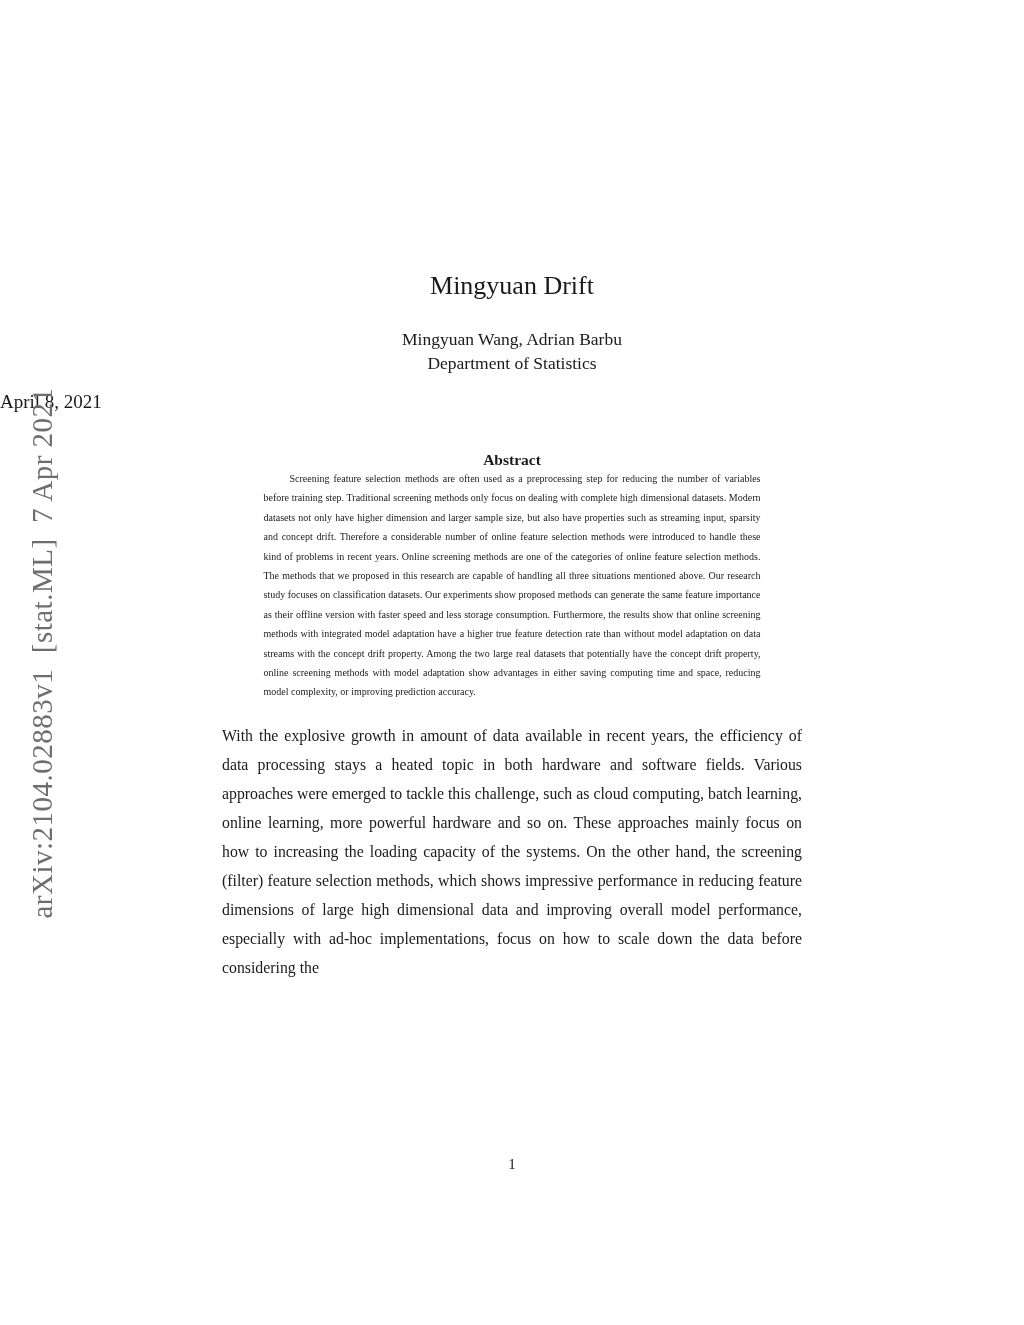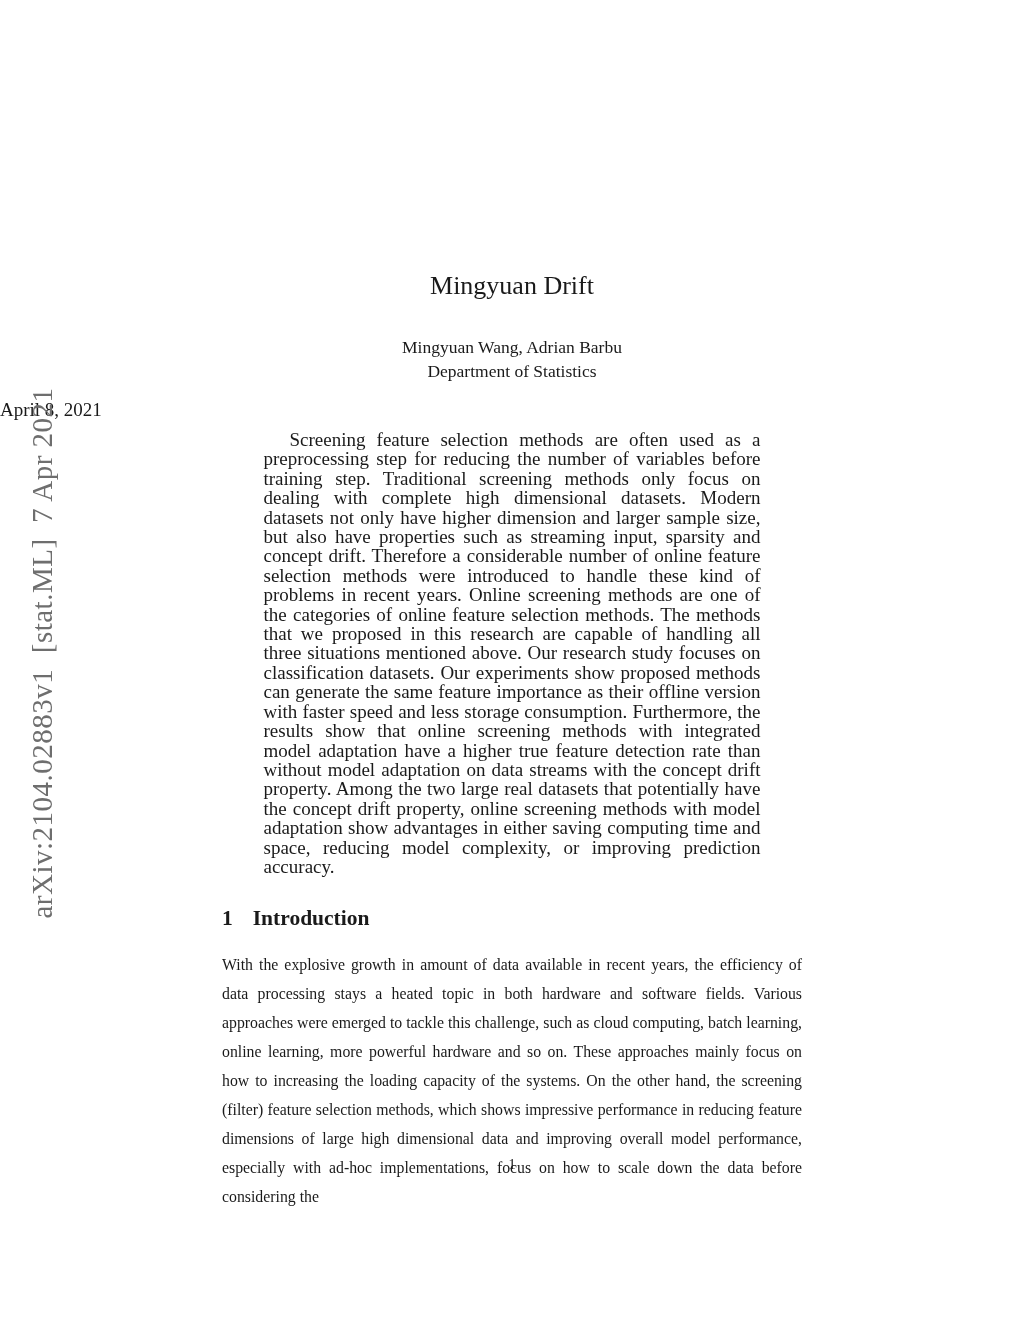--- a/index.html
+++ b/index.html
@@ -26,43 +26,42 @@
     white-space: pre;
     letter-spacing: 0.5px;
   }
   .content { padding-top: 268px; }
   .title {
     text-align: center;
     font-size: 26px;
     line-height: 36px;
   }
   .authors-block {
-    margin-top: 32px;
+    margin-top: 24px;
     text-align: center;
     font-size: 17.5px;
     line-height: 23.5px;
   }
   .date-line {
     margin-top: 16px;
     text-align: left;
     font-size: 19px;
   }
   .abstract {
     width: 497px;
     margin: 0 auto;
   }
   .abstract-heading {
     margin-top: 38px;
     text-align: center;
     font-weight: bold;
     font-size: 15.5px;
   }
   .abstract-body {
-    margin-top: 9px;
-    font-size: 19px;
+    font-size: 10px;
     line-height: 19.4px;
     text-align: justify;
     text-indent: 26px;
   }
   .body-column {
     width: 580px;
     margin: 0 auto;
   }
   .section-heading {
     margin-top: 30px;
@@ -99,27 +98,25 @@
     </div>
 
     <div class="authors-block">
       <div>Mingyuan Wang, Adrian Barbu</div>
       <div>Department of Statistics</div>
     </div>
 
     <div class="date-line">April 8, 2021</div>
 
     <div class="abstract">
+      <div class="abstract-heading">Abstract</div>
       <div class="abstract-body">Screening feature selection methods are often used as a preprocessing step for reducing the number of variables before training step. Traditional screening methods only focus on dealing with complete high dimensional datasets. Modern datasets not only have higher dimension and larger sample size, but also have properties such as streaming input, sparsity and concept drift. Therefore a considerable number of online feature selection methods were introduced to handle these kind of problems in recent years. Online screening methods are one of the categories of online feature selection methods. The methods that we proposed in this research are capable of handling all three situations mentioned above. Our research study focuses on classification datasets. Our experiments show proposed methods can generate the same feature importance as their offline version with faster speed and less storage consumption. Furthermore, the results show that online screening methods with integrated model adaptation have a higher true feature detection rate than without model adaptation on data streams with the concept drift property. Among the two large real datasets that potentially have the concept drift property, online screening methods with model adaptation show advantages in either saving computing time and space, reducing model complexity, or improving prediction accuracy.</div>
     </div>
 
     <div class="body-column">
-      <div class="section-heading">
-        <span class="sec-num">1</span><span>Introduction</span>
-      </div>
       <div class="section-body">With the explosive growth in amount of data available in recent years, the efficiency of data processing stays a heated topic in both hardware and software fields. Various approaches were emerged to tackle this challenge, such as cloud computing, batch learning, online learning, more powerful hardware and so on. These approaches mainly focus on how to increasing the loading capacity of the systems. On the other hand, the screening (filter) feature selection methods, which shows impressive performance in reducing feature dimensions of large high dimensional data and improving overall model performance, especially with ad-hoc implementations, focus on how to scale down the data before considering the</div>
     </div>
 
   </div>
 
   <div class="page-footer">1</div>
 
 </div>
 
 </body></html>

